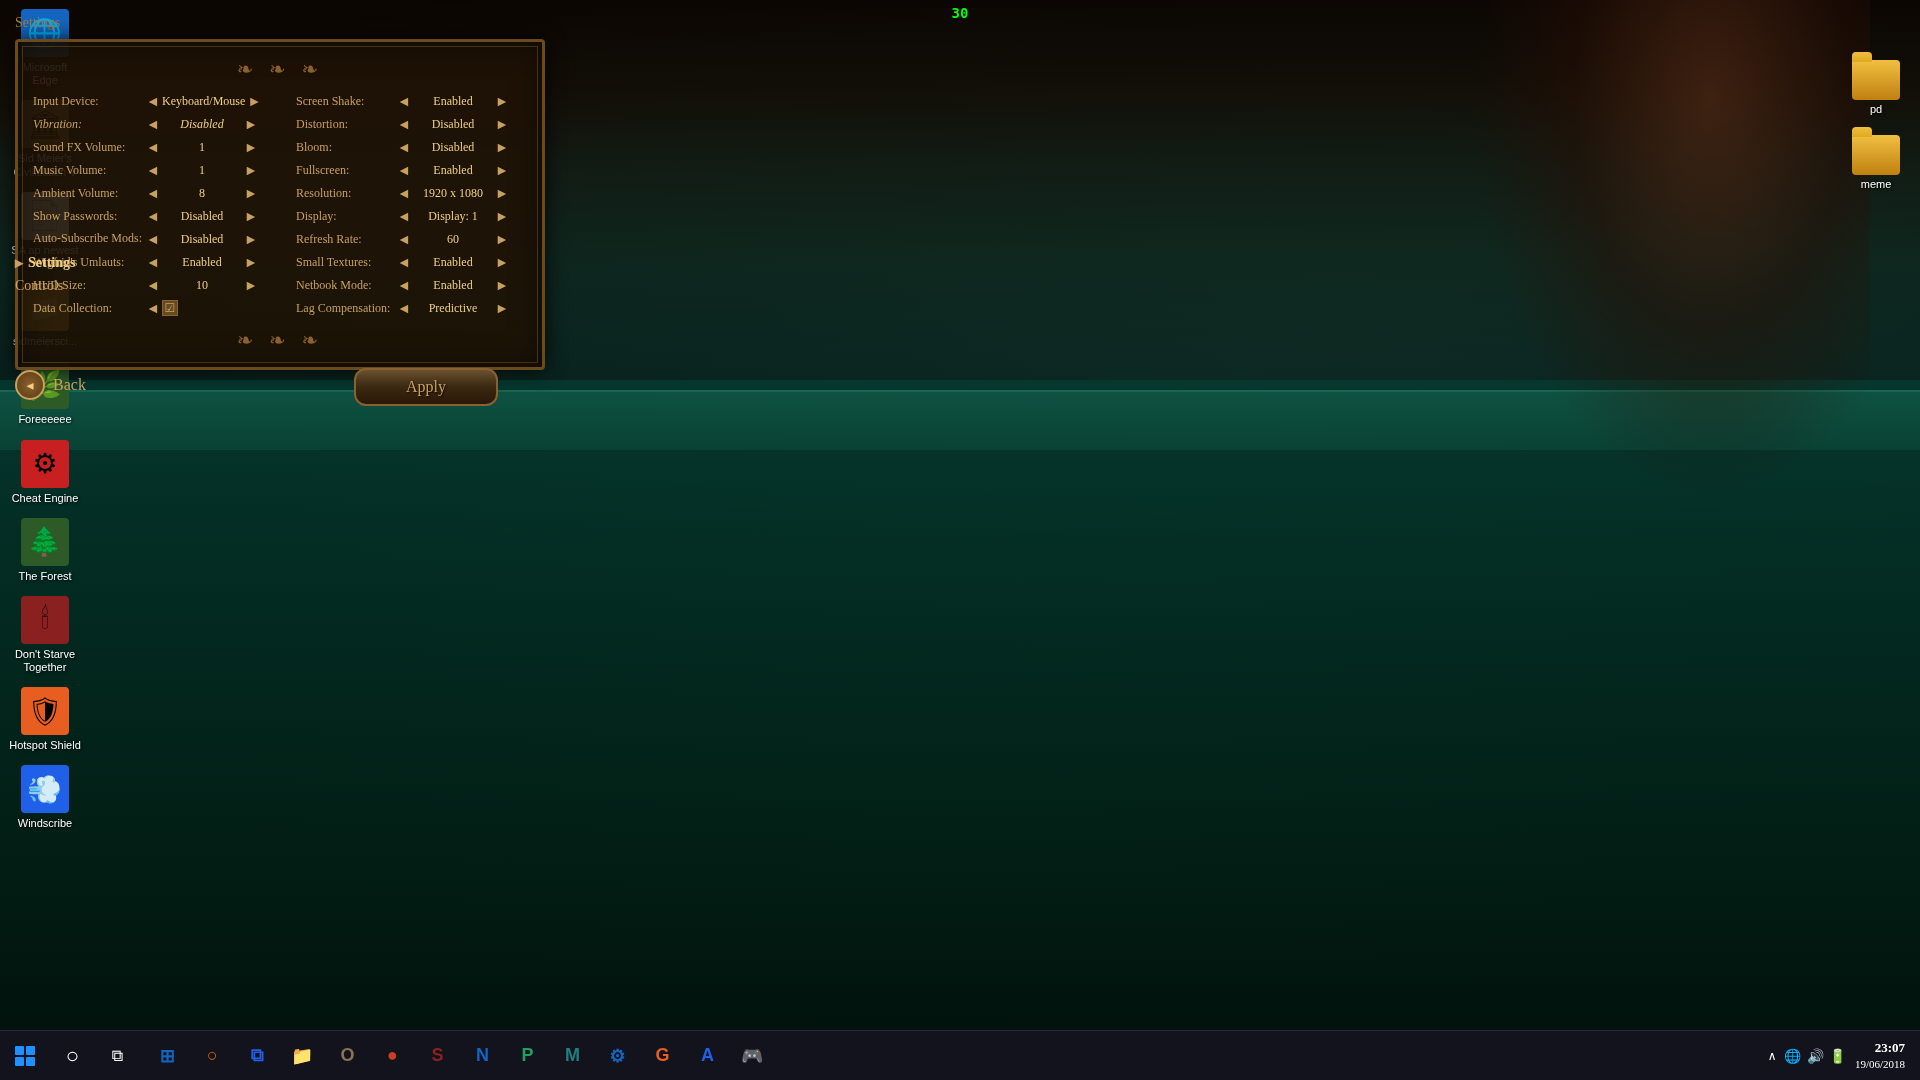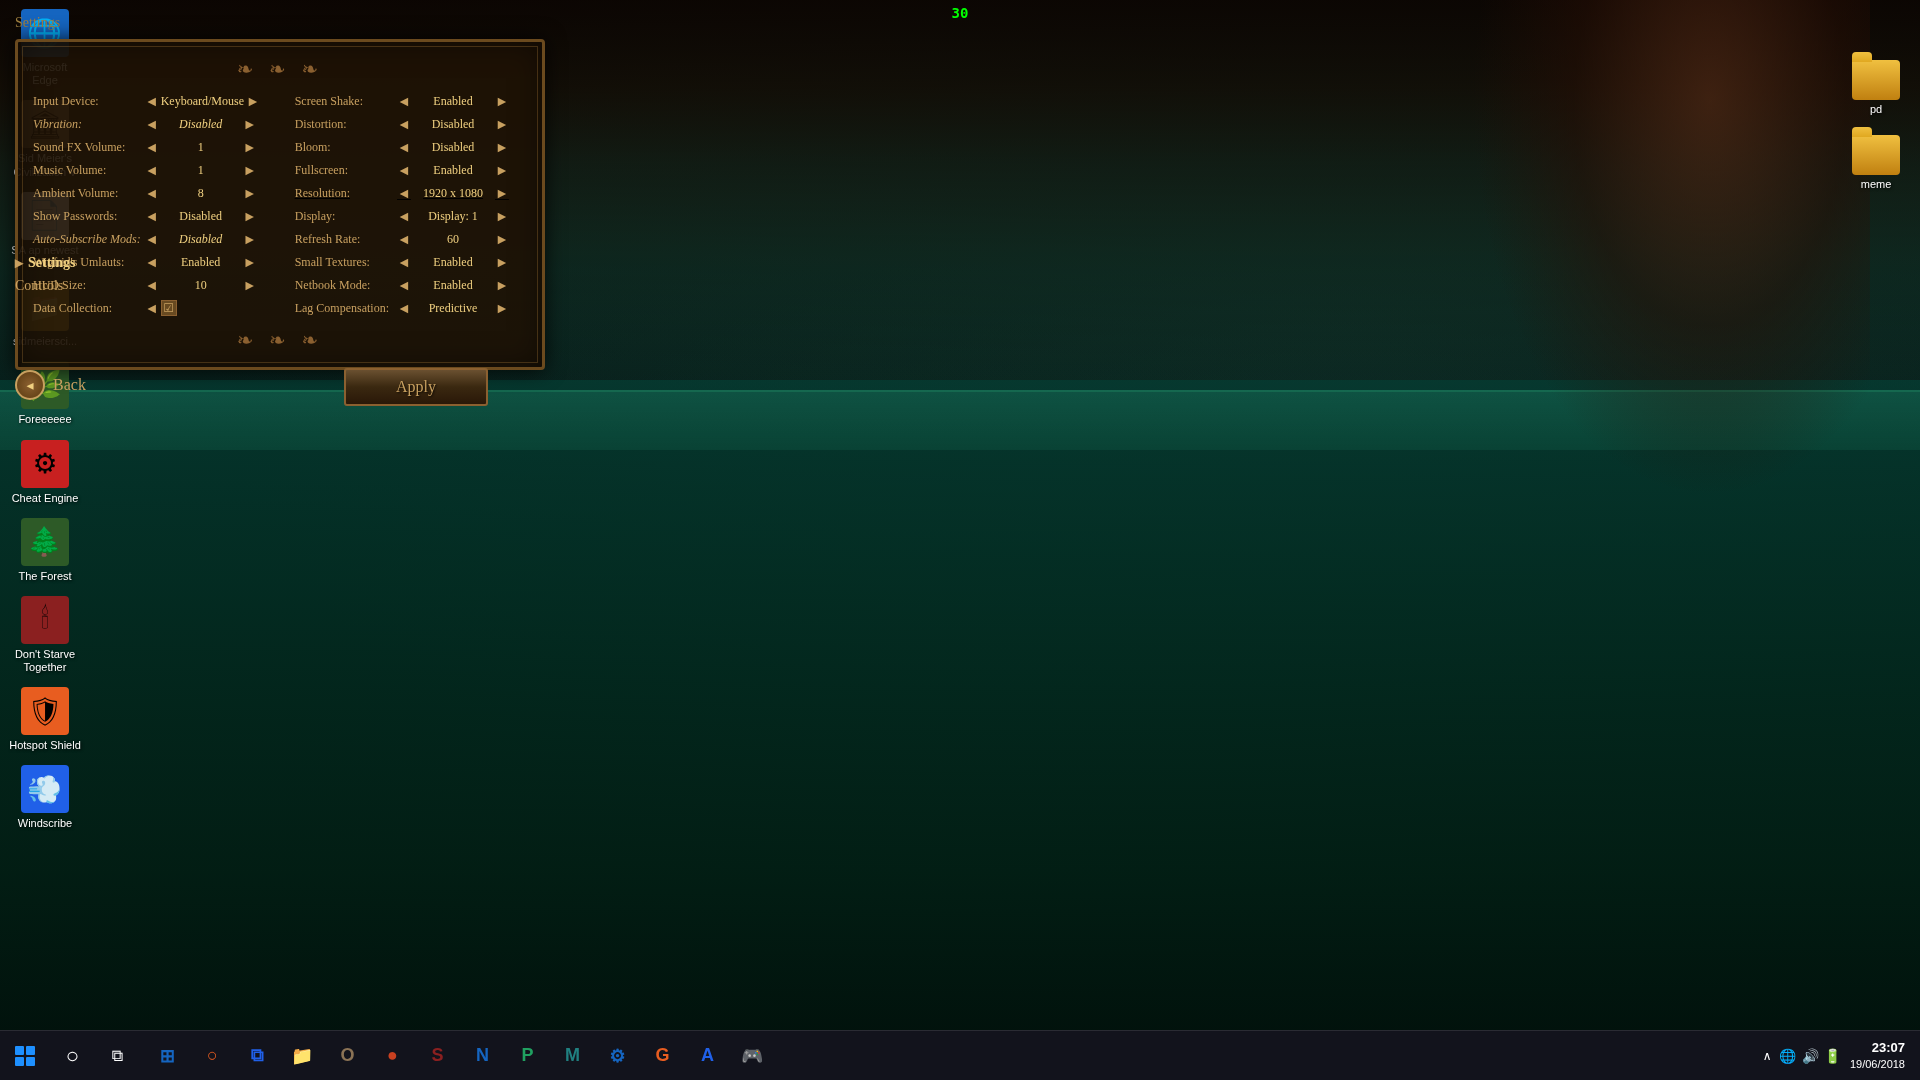--- a/index.html
+++ b/index.html
@@ -291,31 +291,31 @@
       display: flex;
       align-items: center;
       justify-content: center;
       color: #f0d080;
       font-size: 14px;
     }
 
     
     .apply-btn {
       position: absolute;
-      left: 344px;
+      left: 354px;
       top: 368px;
       z-index: 30;
       background: linear-gradient(180deg, #6a5030 0%, #3a2810 50%, #2a1808 100%);
       border: 2px solid #8B6030;
       color: #c8a060;
       font-family: Georgia, serif;
       font-size: 16px;
       padding: 8px 50px;
       cursor: pointer;
-      border-radius: 3px;
+      border-radius: 12px;
       text-shadow: 1px 1px 2px rgba(0,0,0,0.8);
     }
 
     
     #taskbar {
       position: absolute;
       bottom: 0; left: 0; right: 0;
       height: 50px;
       background: rgba(20, 20, 30, 0.92);
       backdrop-filter: blur(10px);
@@ -378,20 +378,21 @@
     .system-icons {
       display: flex;
       align-items: center;
       gap: 5px;
       font-size: 14px;
     }
 
     .clock {
       text-align: right;
       line-height: 1.3;
+      font-family: Liberation Serif, serif;
     }
 
     .clock-time {
       font-size: 13px;
       font-weight: bold;
     }
 
     .clock-date {
       font-size: 11px;
     }
@@ -464,21 +465,21 @@
             </div>
           </div>
           <div style="display: flex; align-items: center; justify-content: space-between; padding: 2px 0px;">
             <span style="color: rgb(200, 160, 96); font-size: 12px; text-align: right; font-family: Georgia, serif; margin-right: 4px; white-space: nowrap;">Show Passwords:</span>
             <div style="display: flex; align-items: center; gap: 2px; min-width: 130px;">
               <span style="color: rgb(200, 160, 96); font-size: 14px; cursor: pointer; width: 14px; text-align: center;">◄</span>
               <span style="color: rgb(240, 208, 128); font-size: 12px; min-width: 80px; text-align: center; font-family: Georgia, serif;">Disabled</span>
               <span style="color: rgb(200, 160, 96); font-size: 14px; cursor: pointer; width: 14px; text-align: center;">►</span>
             </div>
           </div>
-          <div style="display: flex; align-items: center; justify-content: space-between; padding: 2px 0px; font-style: italic;">
+          <div style="display: flex; align-items: flex-start; justify-content: space-between; padding: 2px 0px;">
             <span style="color: rgb(200, 160, 96); font-size: 12px; text-align: right; font-family: Georgia, serif; margin-right: 4px; white-space: nowrap;">Auto-Subscribe Mods:</span>
             <div style="display: flex; align-items: center; gap: 2px; min-width: 130px;">
               <span style="color: rgb(200, 160, 96); font-size: 14px; cursor: pointer; width: 14px; text-align: center;">◄</span>
               <span style="color: rgb(240, 208, 128); font-size: 12px; min-width: 80px; text-align: center; font-family: Georgia, serif;">Disabled</span>
               <span style="color: rgb(200, 160, 96); font-size: 14px; cursor: pointer; width: 14px; text-align: center;">►</span>
             </div>
           </div>
           <div style="display: flex; align-items: center; justify-content: space-between; padding: 2px 0px;">
             <span style="color: rgb(200, 160, 96); font-size: 12px; text-align: right; font-family: Georgia, serif; margin-right: 4px; white-space: nowrap;">Wigfrid's Umlauts:</span>
             <div style="display: flex; align-items: center; gap: 2px; min-width: 130px;">
@@ -529,21 +530,21 @@
             </div>
           </div>
           <div style="display: flex; align-items: center; justify-content: space-between; padding: 2px 0px;">
             <span style="color: rgb(200, 160, 96); font-size: 12px; text-align: right; font-family: Georgia, serif; margin-right: 4px; white-space: nowrap;">Fullscreen:</span>
             <div style="display: flex; align-items: center; gap: 2px; min-width: 130px;">
               <span style="color: rgb(200, 160, 96); font-size: 14px; cursor: pointer; width: 14px; text-align: center;">◄</span>
               <span style="color: rgb(240, 208, 128); font-size: 12px; min-width: 80px; text-align: center; font-family: Georgia, serif;">Enabled</span>
               <span style="color: rgb(200, 160, 96); font-size: 14px; cursor: pointer; width: 14px; text-align: center;">►</span>
             </div>
           </div>
-          <div style="display: flex; align-items: center; justify-content: space-between; padding: 2px 0px; text-decoration: underline;">
+          <div style="display: flex; align-items: center; justify-content: space-between; padding: 2px 0px;">
             <span style="color: rgb(200, 160, 96); font-size: 12px; text-align: right; font-family: Georgia, serif; margin-right: 4px; white-space: nowrap;">Resolution:</span>
             <div style="display: flex; align-items: center; gap: 2px; min-width: 130px;">
               <span style="color: rgb(200, 160, 96); font-size: 14px; cursor: pointer; width: 14px; text-align: center;">◄</span>
               <span style="color: rgb(240, 208, 128); font-size: 12px; min-width: 80px; text-align: center; font-family: Georgia, serif;">1920 x 1080</span>
               <span style="color: rgb(200, 160, 96); font-size: 14px; cursor: pointer; width: 14px; text-align: center;">►</span>
             </div>
           </div>
           <div style="display: flex; align-items: center; justify-content: space-between; padding: 2px 0px;">
             <span style="color: rgb(200, 160, 96); font-size: 12px; text-align: right; font-family: Georgia, serif; margin-right: 4px; white-space: nowrap;">Display:</span>
             <div style="display: flex; align-items: center; gap: 2px; min-width: 130px;">

